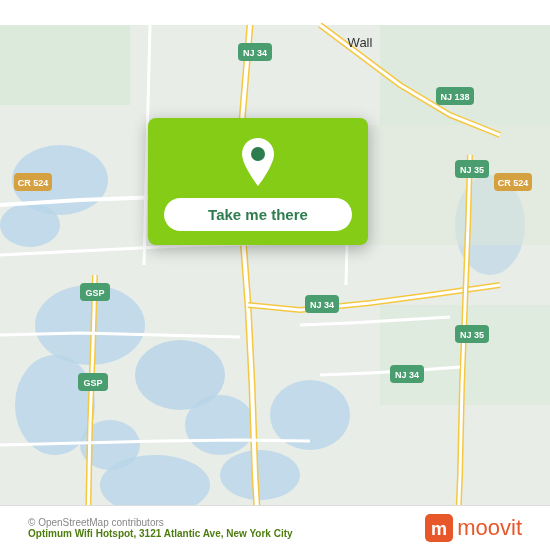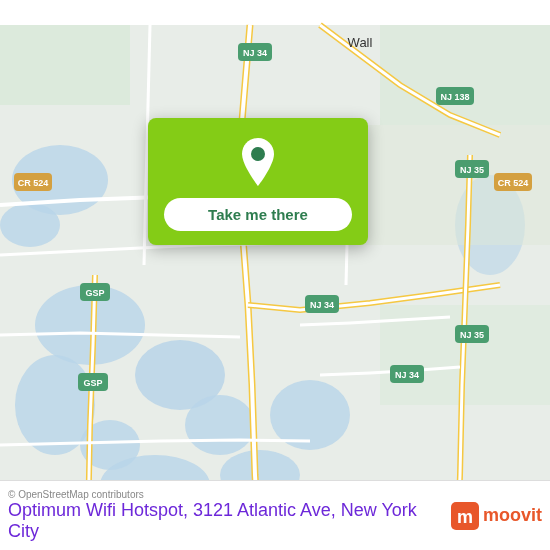--- a/index.html
+++ b/index.html
@@ -62,53 +62,53 @@
       text-align: center;
     }
 
     
     #bottom-bar {
       position: absolute;
       bottom: 0;
       left: 0;
       right: 0;
       background: white;
-      padding: 8px 8px;
+      padding: 8px 28px;
       display: flex;
       align-items: center;
       justify-content: space-between;
       border-top: 1px solid #ddd;
       margin-top: 44px;
     }
 
     #bottom-left {
       display: flex;
       flex-direction: column;
     }
 
     #osm-credit {
       font-size: 10px;
       color: #888;
     }
 
     #location-name {
-      font-size: 18px;
-      color: #6d28d9;
-      font-weight: 400;
+      font-size: 10px;
+      color: #4d7c0f;
+      font-weight: 700;
     }
 
     #moovit-logo {
       display: flex;
       align-items: center;
       gap: 4px;
     }
 
     #moovit-logo-text {
-      font-size: 18px;
-      font-weight: bold;
+      font-size: 22px;
+      font-weight: normal;
       color: #e8572a;
     }
 
     #moovit-icon {
       width: 28px;
       height: 28px;
     }
   </style>
 </head>
 <body>

